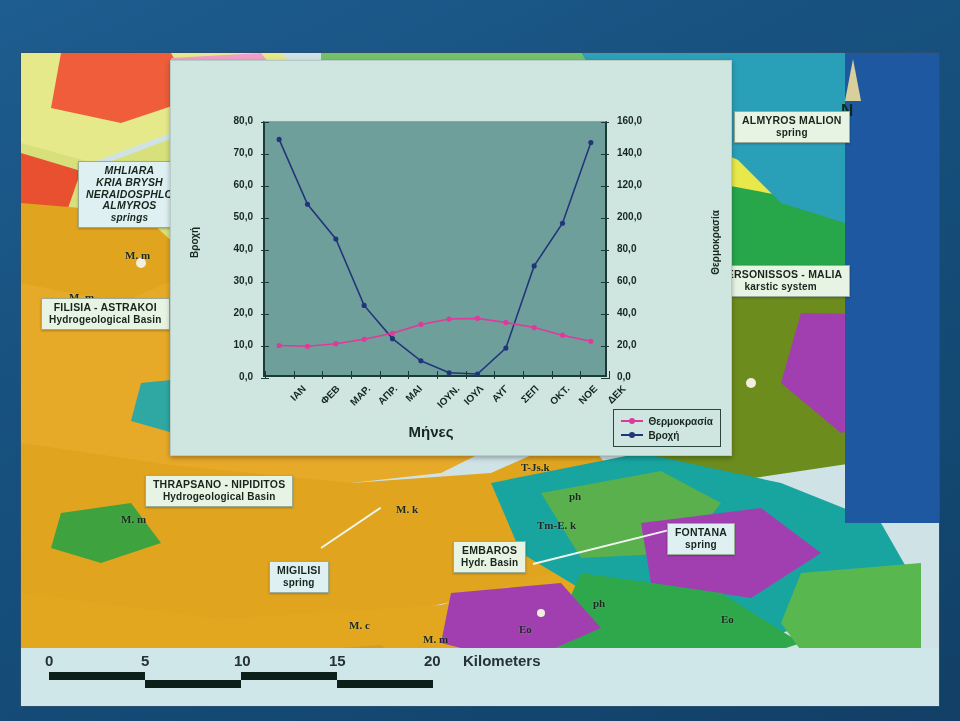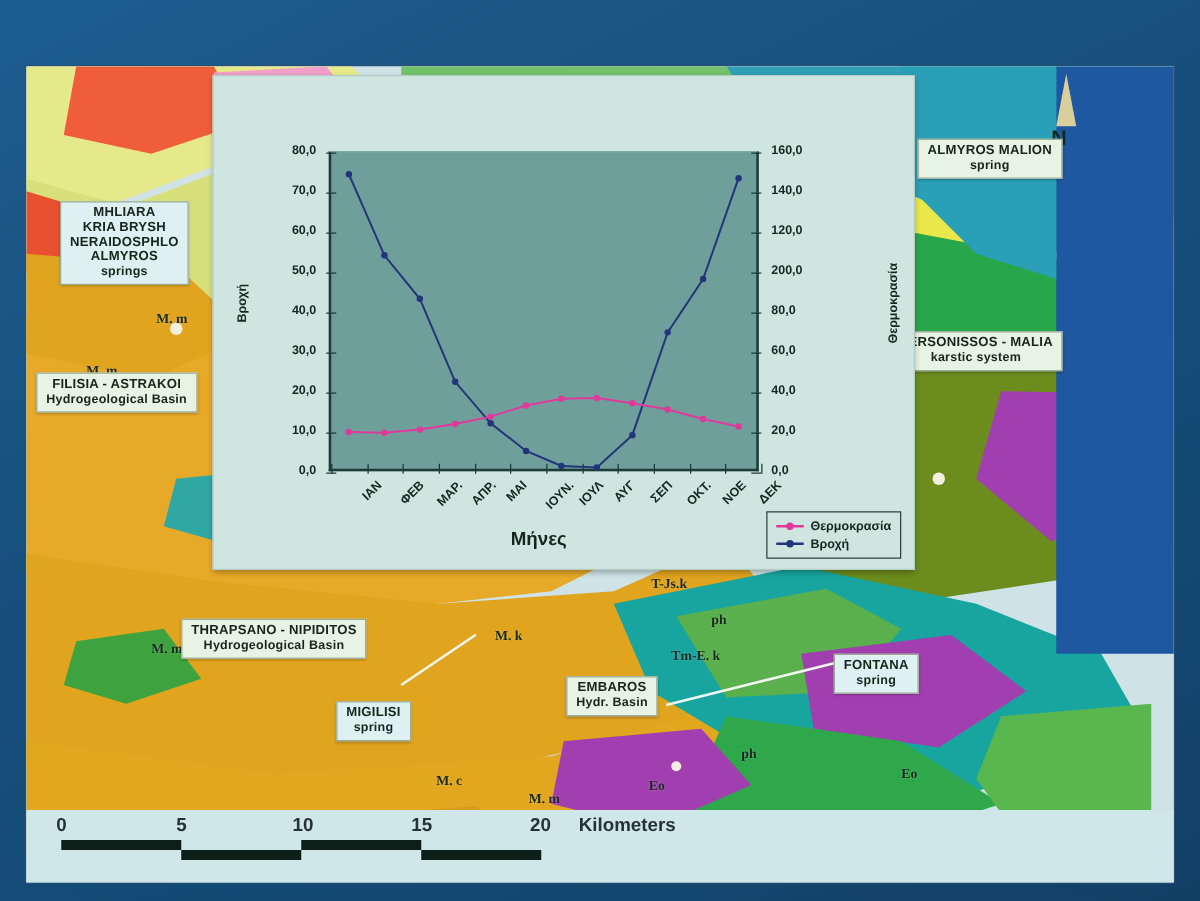--- a/index.html
+++ b/index.html
@@ -242,34 +242,34 @@
       <div class="geo-code" style="left:516px; top:466px;">Tm-E. k</div>
       <div class="geo-code" style="left:402px; top:580px;">M. m</div>
       <div class="geo-code" style="left:572px; top:544px;">ph</div>
       <div class="geo-code" style="left:700px; top:560px;">Eo</div>
 
       <div class="compass">
         <div class="needle"></div>
         <div class="n-label">N</div>
       </div>
 
-      <div class="callout blueish" style="left:27px; top:108px;">
+      <div class="callout blueish" style="left:57px; top:108px;font-style:italic;">
         <span>MHLIARA</span><br>
         <span>KRIA BRYSH</span><br>
         <span>NERAIDOSPHLO</span><br>
         <span>ALMYROS</span>
         <span class="sub">springs</span>
       </div>
 
-      <div class="callout" style="left:8px; top:245px;">
+      <div class="callout" style="left:20px; top:245px;">
         <span>FILISIA - ASTRAKOI</span>
         <span class="sub">Hydrogeological Basin</span>
       </div>
 
-      <div class="callout" style="left:124px; top:442px;">
+      <div class="callout" style="left:124px; top:422px;">
         <span>THRAPSANO - NIPIDITOS</span>
         <span class="sub">Hydrogeological Basin</span>
       </div>
 
       <div class="leader" style="left:300px; top:494px; width:72px; transform: rotate(-34deg);"></div>
       <div class="callout blueish" style="left:248px; top:508px;">
         <span>MIGILISI</span>
         <span class="sub">spring</span>
       </div>
 

